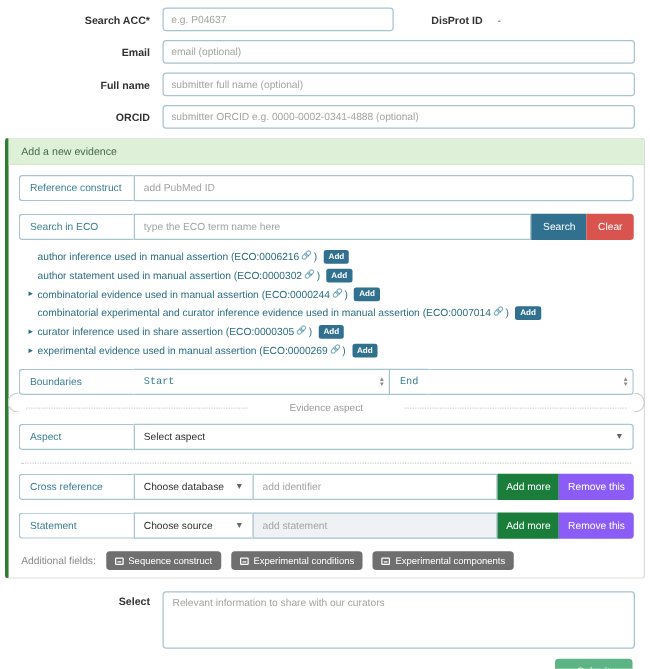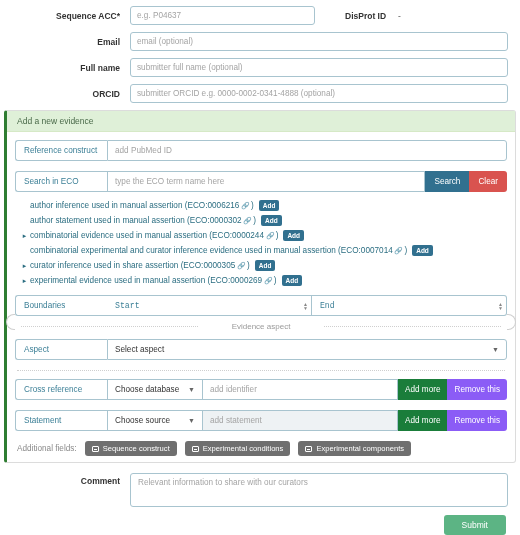--- a/index.html
+++ b/index.html
@@ -184,42 +184,42 @@
     top: 2px; height: 1px; background: #fff;
   }
 
   
   .comment-row { display: flex; align-items: flex-start; padding: 10px 12px 0 12px; }
   .comment-label {
     width: 118px; flex: 0 0 118px; text-align: right; padding-right: 10px;
     font-weight: bold; font-size: 8.5px; padding-top: 3px;
   }
   .comment-box {
-    flex: 1 1 auto; height: 34px; border: 1px solid #a8c4cf;
+    flex: 1 1 auto; height: 46px; border: 1px solid #a8c4cf;
     border-radius: 3px; background: #fff; resize: none;
     font-family: "Liberation Sans", sans-serif; font-size: 8.2px;
     padding: 4px 7px; color: #333; outline: none;
   }
   .comment-box::placeholder { color: #a4a4a4; }
   .submit-row { display: flex; justify-content: flex-end; padding: 8px 14px 0 0; }
   .btn-submit {
     background: #5cb484; color: #fff; border: none; border-radius: 3px;
     font-family: "Liberation Sans", sans-serif; font-size: 8.5px;
     padding: 5px 18px; cursor: pointer;
   }
 </style>
 </head>
 <body>
 
 <div class="page">
 
   <div class="top-form">
 
     <div class="form-row">
-      <div class="form-label">Sequence ACC*</div>
+      <div class="form-label">Search ACC*</div>
       <input class="form-input acc-input" placeholder="e.g. P04637" style="">
       <div class="disprot-wrap">
         <span class="disprot-label">DisProt ID</span>
         <span class="disprot-value">-</span>
       </div>
     </div>
 
     <div class="form-row">
       <div class="form-label">Email</div>
       <input class="form-input" placeholder="email (optional)" style="">
@@ -380,21 +380,21 @@
         <span class="addl-btn">
           <span class="minus-icon"></span>
           <span>Experimental components</span>
         </span>
       </div>
 
     </div>
   </div>
 
   <div class="comment-row">
-    <div class="comment-label">Comment</div>
+    <div class="comment-label">Select</div>
     <textarea class="comment-box" placeholder="Relevant information to share with our curators" style=""></textarea>
   </div>
 
   <div class="submit-row">
     <button class="btn-submit">Submit</button>
   </div>
 
 </div>
 
 </body></html>

